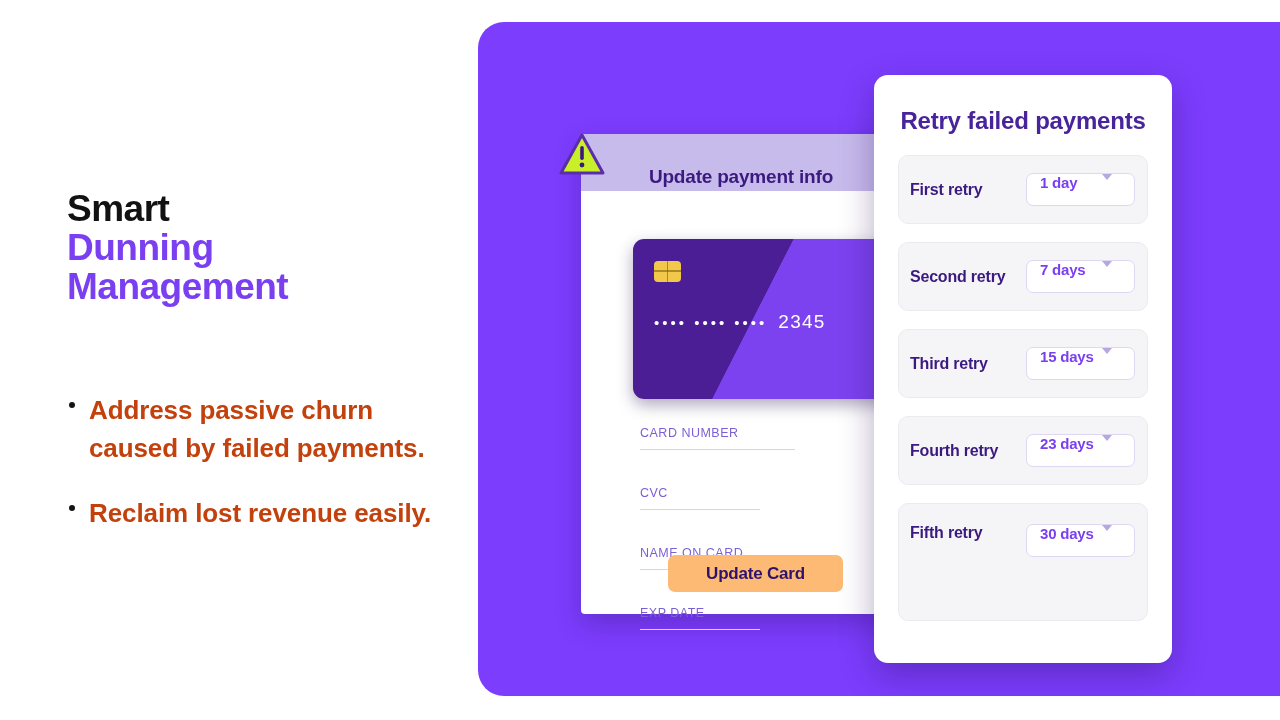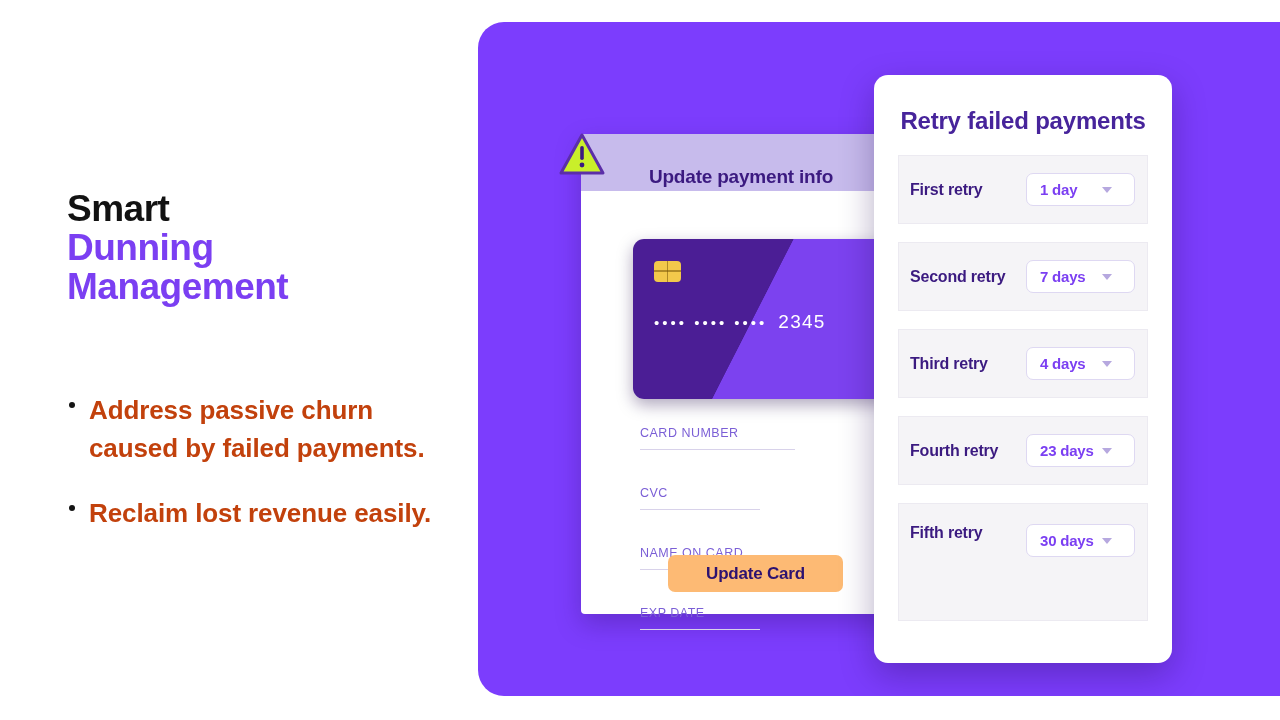--- a/index.html
+++ b/index.html
@@ -239,39 +239,39 @@
     font-size: 24px;
     font-weight: bold;
     color: #47249b;
     letter-spacing: -0.2px;
     padding-top: 32px;
     margin-bottom: 20px;
   }
   .retry-card {
     background: #f5f4f7;
     border: 1px solid #eceaf1;
-    border-radius: 0;
+    border-radius: 10px;
     height: 69px;
     display: flex;
     align-items: center;
     justify-content: space-between;
     padding: 0 12px 0 11px;
     box-sizing: border-box;
     margin-bottom: 18px;
   }
   .retry-card.tall { height: 118px; align-items: flex-start; padding-top: 20px; }
   .retry-label {
     font-size: 16px;
     font-weight: bold;
     color: #3b1a80;
     letter-spacing: -0.2px;
   }
   .retry-select {
     display: flex;
-    align-items: center;
+    align-items: flex-start;
     justify-content: space-between;
     width: 109px;
     height: 33px;
     background: #ffffff;
     border: 1px solid #ded8f2;
     border-radius: 7px;
     padding: 0 22px 0 13px;
     box-sizing: border-box;
     cursor: pointer;
   }
@@ -366,21 +366,21 @@
         <span class="retry-label">Second retry</span>
         <div class="retry-select">
           <span class="retry-value">7 days</span>
           <span class="caret"></span>
         </div>
       </div>
 
       <div class="retry-card">
         <span class="retry-label">Third retry</span>
         <div class="retry-select">
-          <span class="retry-value">4 days</span>
+          <span class="retry-value">15 days</span>
           <span class="caret"></span>
         </div>
       </div>
 
       <div class="retry-card">
         <span class="retry-label">Fourth retry</span>
         <div class="retry-select">
           <span class="retry-value">23 days</span>
           <span class="caret"></span>
         </div>

